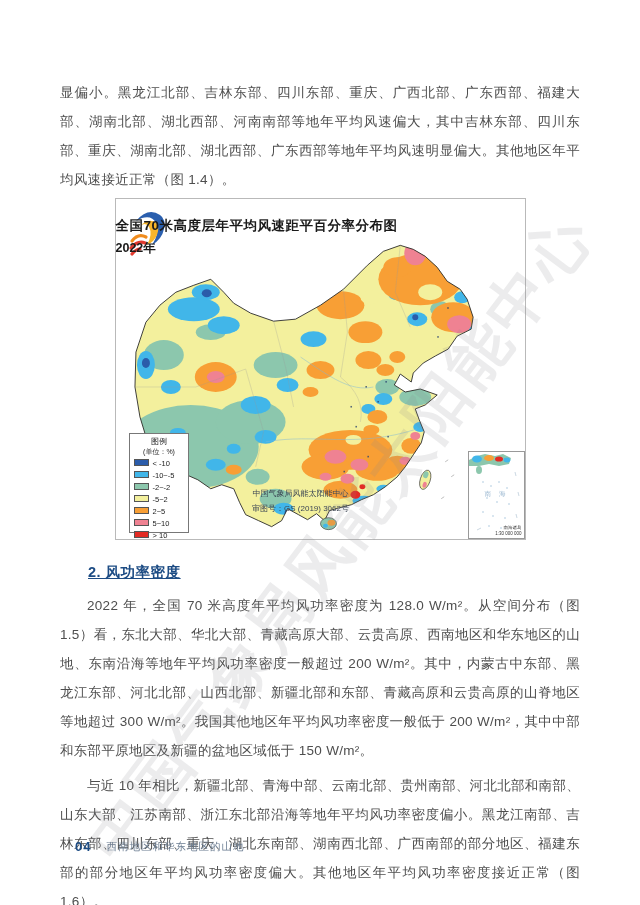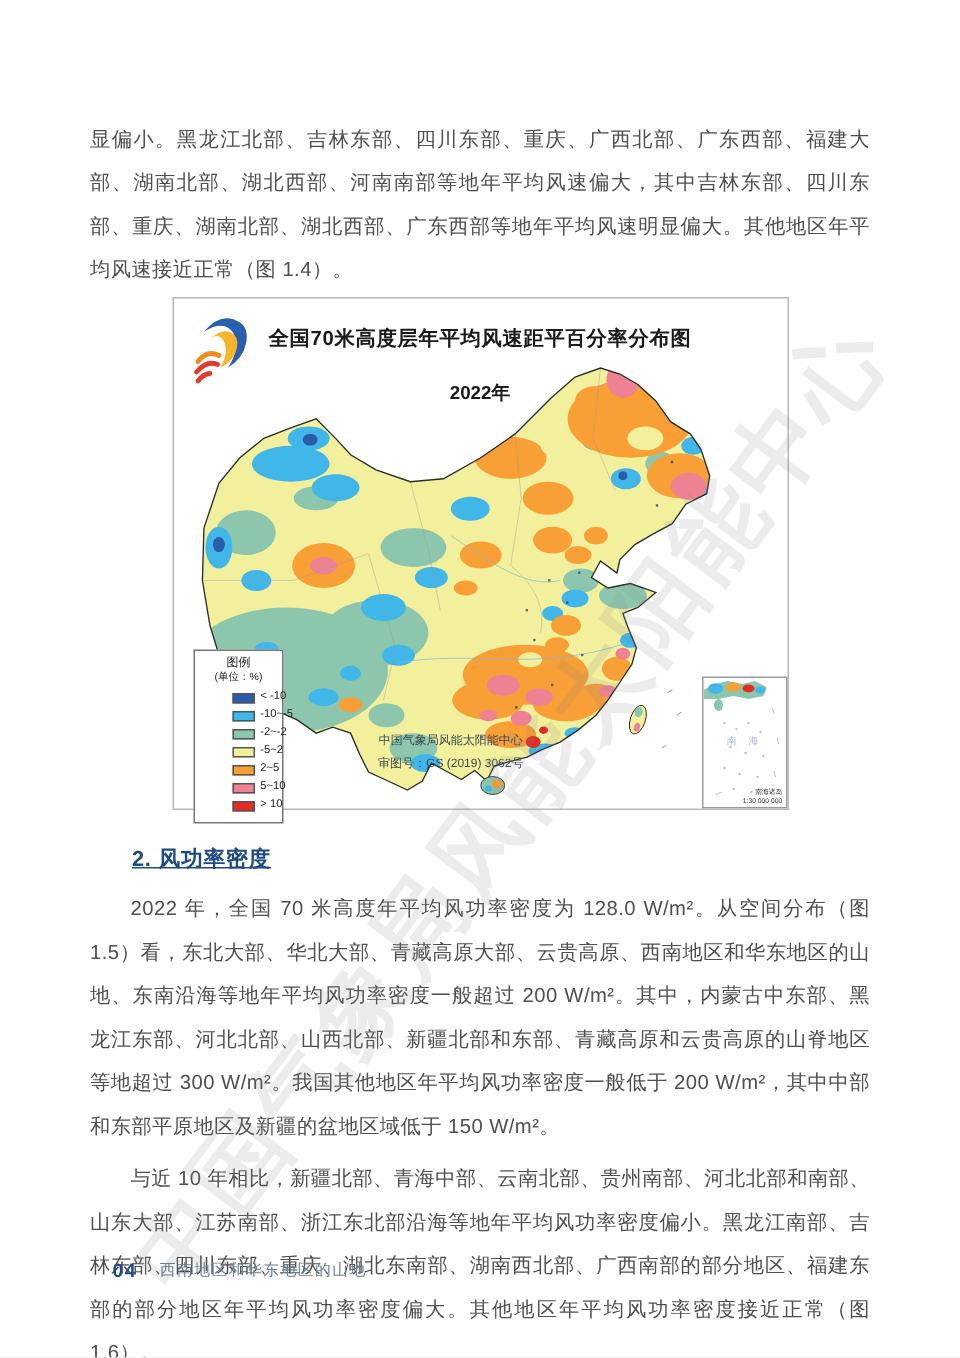--- a/index.html
+++ b/index.html
@@ -16,33 +16,33 @@
   }
   .indent { text-indent:2em; }
   .para3 { margin-top:6px; }
 
   
   .map-figure {
     position:relative; width:411px; height:342px;
     margin:4px auto 0 auto; border:1px solid #b9b9b9; background:#fff;
   }
   .map-logo { position:absolute; left:10px; top:8px; width:46px; height:50px; z-index:4; }
-  .map-title-wrap { position:absolute; top:18px; left:0; right:0; text-align:center; z-index:4; }
+  .map-title-wrap { position:absolute; top:18px; left:0; right:0; text-align:left; z-index:4; }
   .map-title { font-size:13.5px; font-weight:600; color:#1a1a1a; letter-spacing:0.5px; }
-  .map-year  { font-size:12.5px; font-weight:600; color:#1a1a1a; margin-top:19px; }
+  .map-year  { font-size:12.5px; font-weight:600; color:#1a1a1a; margin-top:5px; }
   .china-map { position:absolute; left:0; top:38px; width:409px; height:300px; z-index:1; }
 
   .legend {
-    position:absolute; left:13px; top:234px; width:60px; height:116px;
+    position:absolute; left:13px; top:234px; width:60px; height:100px;
     border:1px solid #777; background:#fff; z-index:5;
     padding:3px 3px 2px 4px; font-size:7.5px; color:#222; line-height:10px;
   }
   .legend-title { text-align:center; font-size:8px; }
   .legend-unit  { text-align:center; font-size:7px; margin-bottom:1px; }
-  .legend-row { display:flex; align-items:flex-end; margin-top:2px;margin-left:21px; }
+  .legend-row { display:flex; align-items:flex-start; margin-top:2px; }
   .legend-swatch { width:15px; height:7px; border:1px solid #555; margin-right:4px; flex:0 0 auto; }
   .legend-label { font-size:7.5px; white-space:nowrap; }
 
   .map-credits {
     position:absolute; left:90px; top:288px; width:190px; z-index:5;
     text-align:center; font-size:8px; line-height:14.5px; color:#3c4654;
   }
   .inset {
     position:absolute; right:0px; bottom:0px; width:57px; height:88px;
     border:1px solid #999; background:#fff; z-index:6; overflow:hidden;

